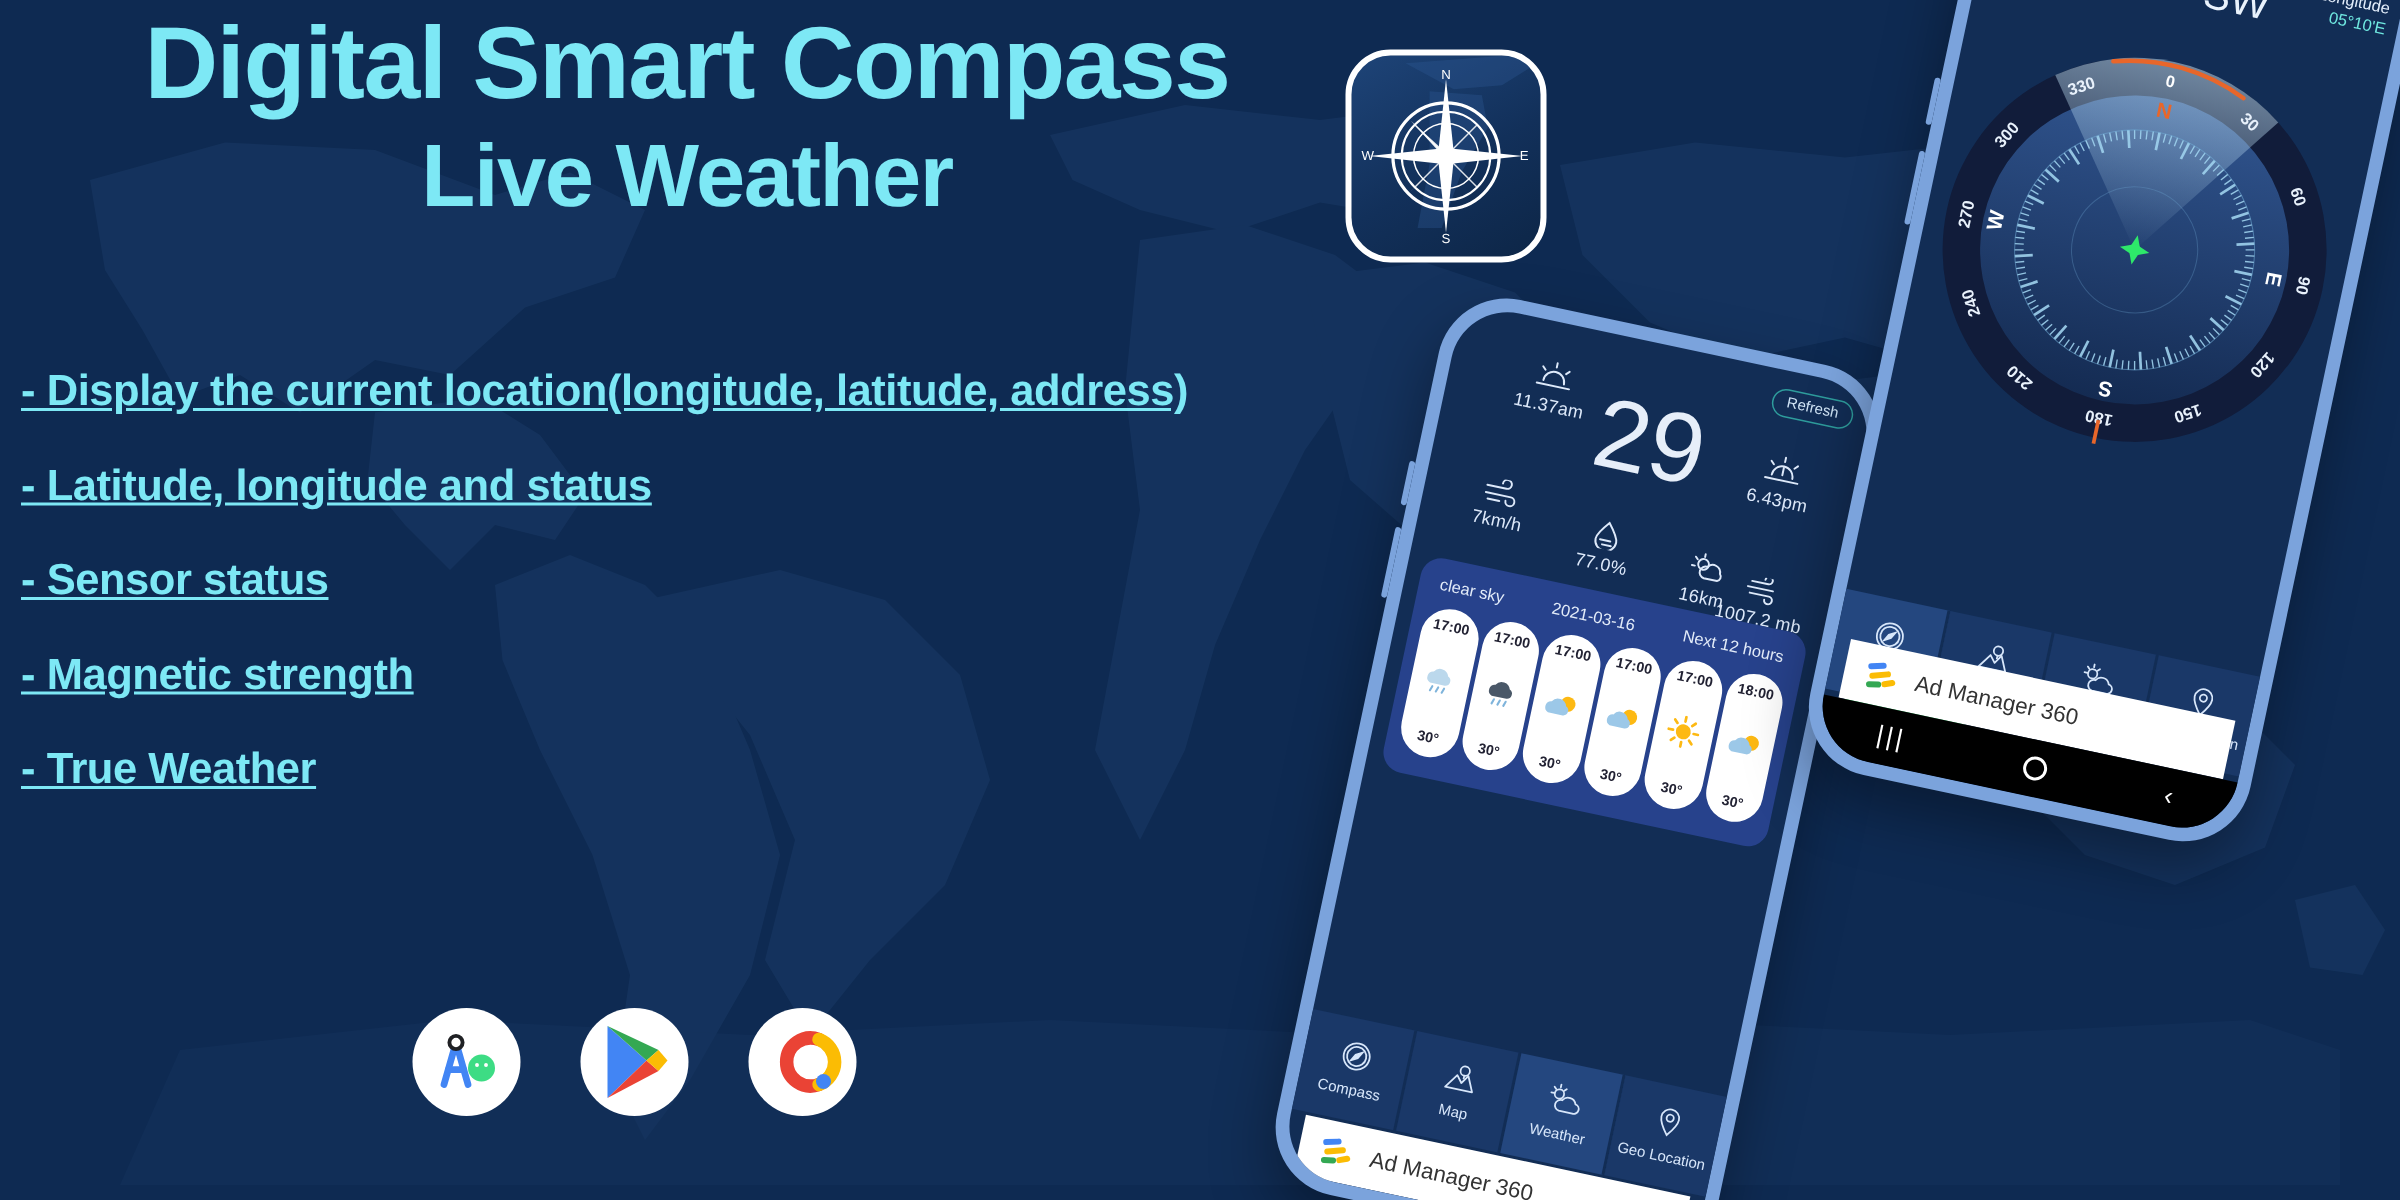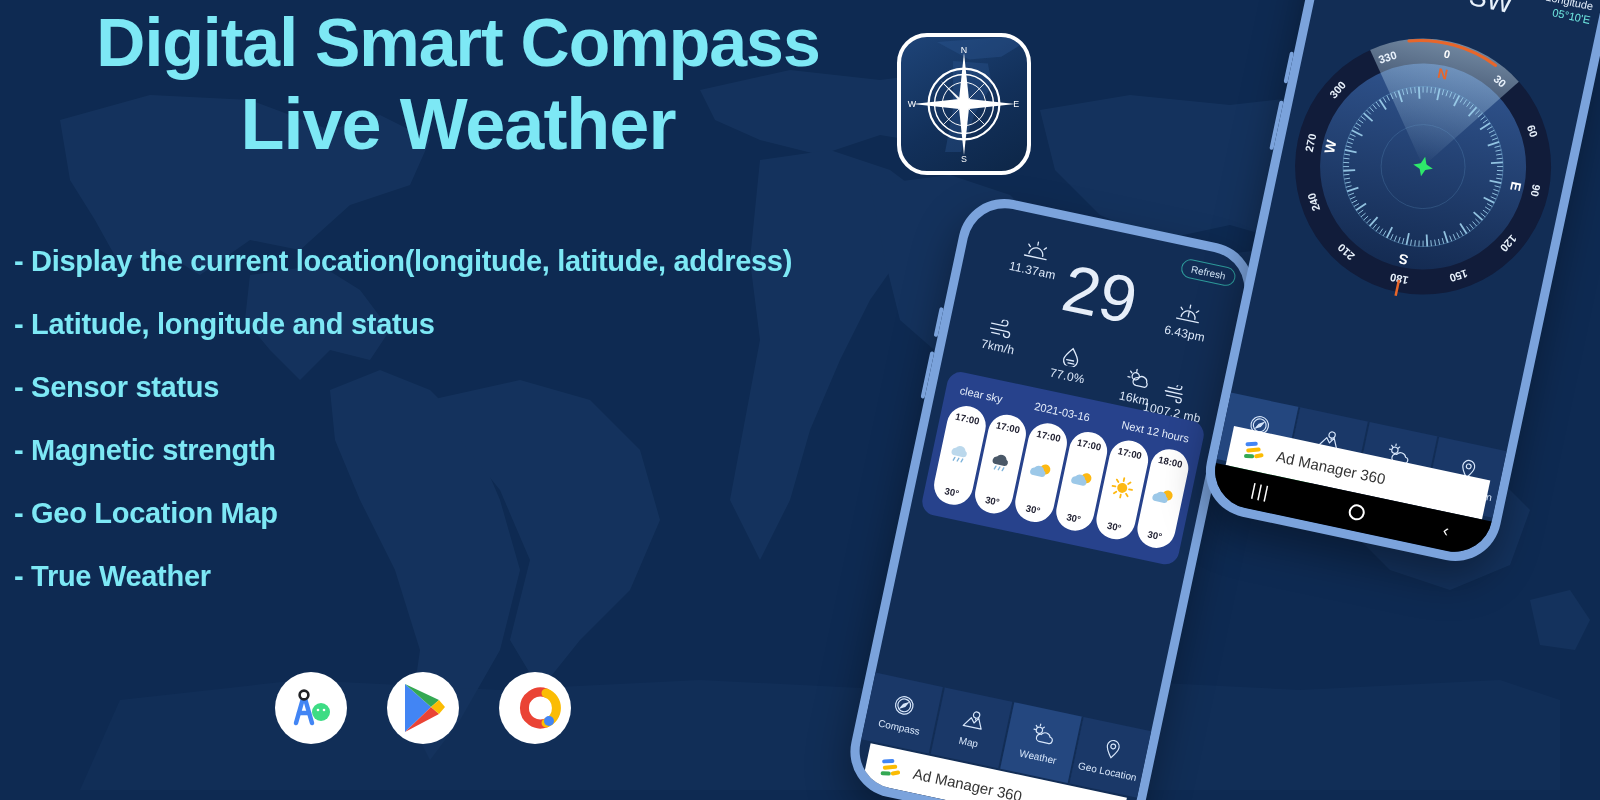--- a/index.html
+++ b/index.html
@@ -15,27 +15,27 @@
   .worldmap { position:absolute; inset:0; opacity:.55; }
   .worldmap svg { width:100%; height:100%; display:block; }
 
   
   .headline {
     position:absolute; left:18px; top:8px; width:880px;
     color:#7DE8F5; font-weight:bold; line-height:1.0;
     text-align:center; letter-spacing:-1px;
   }
   .headline .l1 { font-size:68px; display:block; }
-  .headline .l2 { font-size:72px; display:block; margin-top:12px; }
+  .headline .l2 { font-size:59px; display:block; margin-top:12px; }
 
   
   .features { position:absolute; left:14px; top:245px; width:940px; }
   .feature {
     color:#7DE8F5; font-size:29px; font-weight:bold;
-    margin-bottom:30px; white-space:nowrap; letter-spacing:-.3px;
+    margin-bottom:30px; white-space:nowrap; letter-spacing:-.3px;text-decoration:underline;
   }
 
   
   .appicon {
     position:absolute; left:897px; top:33px; width:134px; height:142px;
     border-radius:30px; background:linear-gradient(150deg,#1b3f72 0%,#10294e 60%,#0c2purple 100%);
     background:linear-gradient(150deg,#1e4478 0%,#12305a 55%,#0d2647 100%);
     border:4px solid #ffffff; overflow:hidden;
   }
   .appicon .mapbg { position:absolute; inset:0; opacity:.35; }
@@ -168,21 +168,20 @@
   <div class="headline">
     <span class="l1">Digital Smart Compass</span>
     <span class="l2">Live Weather</span>
   </div>
 
   <div class="features">
     <div class="feature">- Display the current location(longitude, latitude, address)</div>
     <div class="feature">- Latitude, longitude and status</div>
     <div class="feature">- Sensor status</div>
     <div class="feature">- Magnetic strength</div>
-    <div class="feature">- Geo Location Map</div>
     <div class="feature">- True Weather</div>
   </div>
 
   <div class="appicon">
     <div class="mapbg">
       <svg viewBox="0 0 1600 800" preserveAspectRatio="xMidYMid slice">
         <g fill="#2E5A94">
           <path d="M60,120 L250,100 L380,115 L410,185 L300,250 L200,275 L95,220 Z"></path>
           <path d="M330,390 L430,390 L500,500 L500,650 L430,760 L395,570 Z"></path>
           <path d="M700,90 L960,70 L1020,95 L940,145 L820,155 Z"></path>

